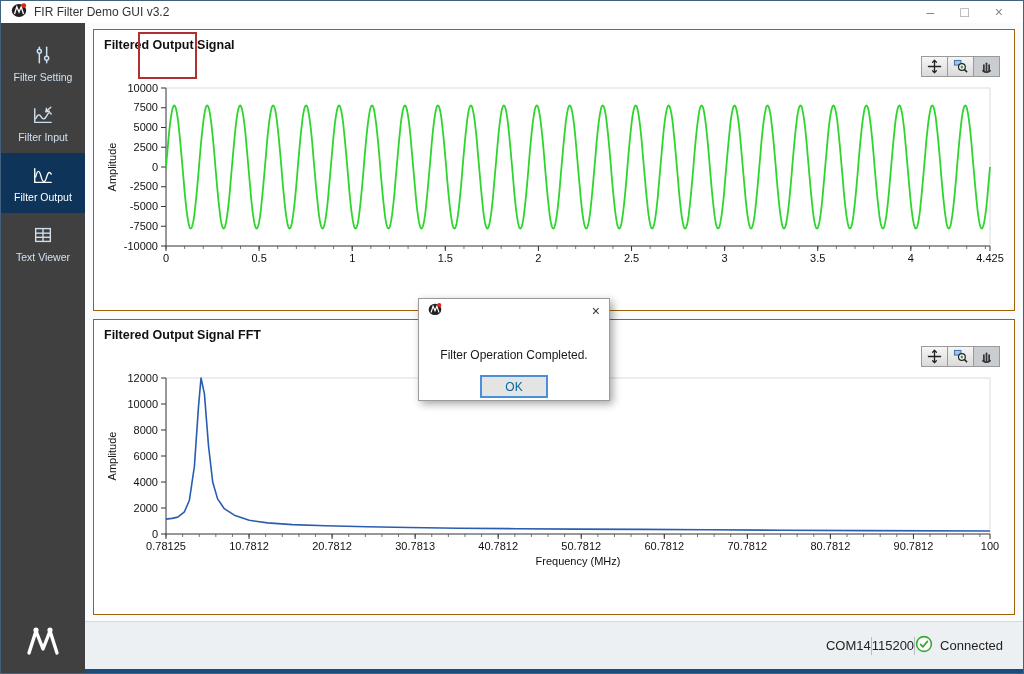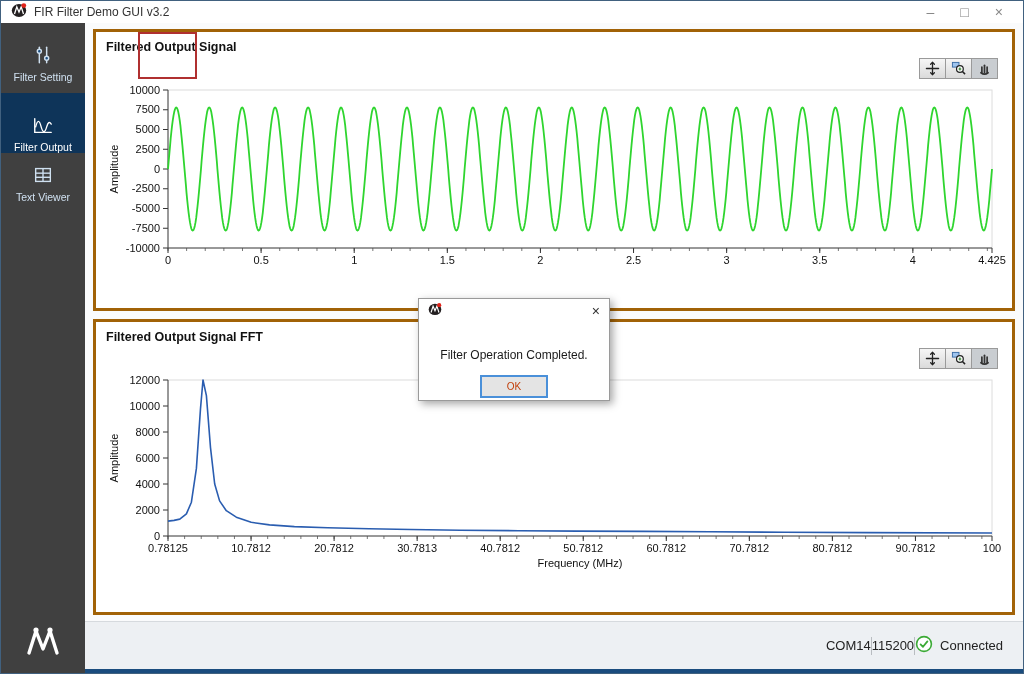--- a/index.html
+++ b/index.html
@@ -27,29 +27,29 @@
                     height:47px; border:2px solid #B03030; z-index:6;
                     pointer-events:none; }
 
   
   .body { flex:1 1 auto; display:flex; min-height:0; }
   .sidebar { width:84px; background:#404040; display:flex; flex-direction:column;
              padding-top:10px; flex:0 0 auto; }
   .side-item { height:60px; display:flex; flex-direction:column; align-items:center;
                justify-content:center; gap:5px; color:#CFE0F0; font-size:10.5px;
                cursor:pointer; }
-  .side-item.active { background:#0E3459; color:#fff;justify-content:flex-end; }
+  .side-item.active { background:#0E3459; color:#fff; }
   .side-item svg { display:block; }
   .sidebar .brand { margin-top:auto; margin-bottom:10px; align-self:center; }
 
   .right { flex:1 1 auto; display:flex; flex-direction:column; min-width:0;
            background:#FAFBFC; border-bottom:4px solid #1A4C7E; }
   .main { flex:1 1 auto; padding:6px 8px; display:flex; flex-direction:column;
           gap:8px; min-height:0; }
-  .panel { background:#fff; border:3px solid #a16207; flex:1 1 auto;
+  .panel { background:#fff; border:1px solid #a16207; flex:1 1 auto;
            padding:8px 10px; display:flex; flex-direction:column; }
   .panel-title { font-size:12.5px; font-weight:bold; color:#111; }
   .tools-row { display:flex; justify-content:flex-end; gap:0; height:22px;
                margin:4px 4px 2px 0; }
   .tool { width:27px; height:21px; border:1px solid #9a9a9a;
           background:linear-gradient(#f6f6f6,#dadada); display:flex;
           align-items:center; justify-content:center; cursor:pointer; }
   .tool + .tool { margin-left:-1px; }
   .tool.pressed { background:#c9cdd1; }
   svg { font-family:"Liberation Sans", sans-serif; }
@@ -64,22 +64,22 @@
 
   
   .dialog { position:absolute; left:417px; top:297px; width:192px; height:103px;
             background:#fff; border:1px solid #9a9a9a; z-index:10;
             box-shadow:3px 3px 8px rgba(0,0,0,.35); }
   .dialog-head { height:24px; display:flex; align-items:center; padding:0 9px; }
   .dialog-close { margin-left:auto; color:#333; font-size:14px; cursor:pointer;
                   line-height:1; }
   .dialog-msg { text-align:center; font-size:12px; color:#1a1a1a; margin-top:25px; }
   .dialog-ok { display:block; margin:13px auto 0; width:68px; height:23px;
-               background:#E4E4E4; border:2px solid #4A90D9; font-size:10px;
-               color:#c2410c; cursor:pointer; font-family:"Liberation Sans",sans-serif; }
+               background:#E4E4E4; border:2px solid #4A90D9; font-size:12px;
+               color:#0369a1; cursor:pointer; font-family:"Liberation Sans",sans-serif; }
 </style>
 </head>
 <body>
 
 <div class="app">
 
   <div class="titlebar">
     <span>
       <svg width="16" height="16" viewBox="0 0 16 16">
         <ellipse cx="8" cy="8.5" rx="7.2" ry="6.4" fill="#231F20"></ellipse>
@@ -103,20 +103,30 @@
       <div class="side-item">
         <span>
           <svg width="22" height="22" viewBox="0 0 24 24" stroke="currentColor" stroke-width="1.6" fill="none" stroke-linecap="round">
             <line x1="8" y1="3.5" x2="8" y2="20.5"></line>
               <circle cx="8" cy="8" r="2.2" fill="#1A4C7E"></circle>
             <line x1="16" y1="3.5" x2="16" y2="20.5"></line>
               <circle cx="16" cy="15.5" r="2.2" fill="#1A4C7E"></circle>
           </svg>
         </span>
         <span>Filter Setting</span>
+      </div>
+      <div class="side-item">
+        <span>
+          <svg width="22" height="22" viewBox="0 0 24 24" stroke="currentColor" stroke-width="1.5" fill="none" stroke-linecap="round">
+            <polyline points="3,5 3,20 21,20"></polyline>
+            <path d="M4 16 Q7 9 10 14 T16 13 T21 11"></path>
+            <path d="M20.5 3.5 L15 8.5 M15 8.5 l4 -0.6 M15 8.5 l0.8 -3.8"></path>
+          </svg>
+        </span>
+        <span>Filter Input</span>
       </div>
       <div class="side-item active">
         <span>
           <svg width="22" height="22" viewBox="0 0 24 24" stroke="currentColor" stroke-width="1.5" fill="none" stroke-linecap="round">
             <polyline points="3,5 3,20 21,20"></polyline>
             <path d="M4 14 C6 6 8 6 10 14 C12 21 14 21 16 14 C17.5 9 19 8 21 11"></path>
           </svg>
         </span>
         <span>Filter Output</span>
       </div>

